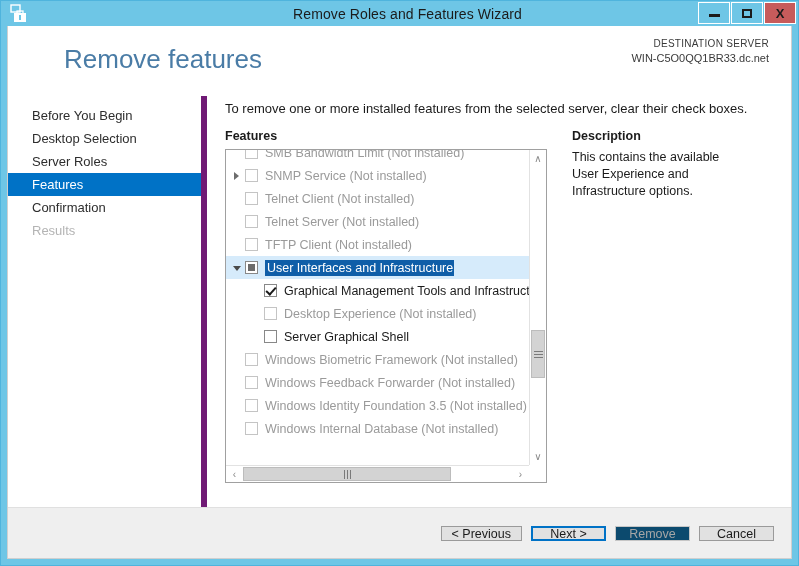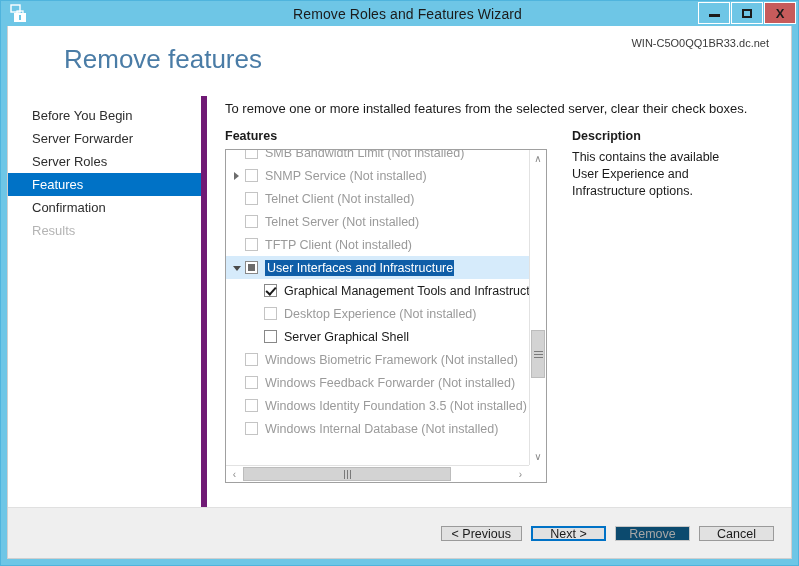--- a/index.html
+++ b/index.html
@@ -440,29 +440,30 @@
       </div>
       <div class="win-btn close">X</div>
     </div>
   </div>
 
   <div class="client">
 
     <div class="page-header">
       <div class="page-title">Remove features</div>
       <div class="dest-block">
+        <span class="dest-label">DESTINATION SERVER</span>
         <span class="dest-server">WIN-C5O0QQ1BR33.dc.net</span>
       </div>
     </div>
 
     <div class="body-area">
 
       <div class="sidebar">
         <div class="nav-item">Before You Begin</div>
-        <div class="nav-item">Server Forwarder</div>
+        <div class="nav-item">Desktop Selection</div>
         <div class="nav-item">Server Roles</div>
         <div class="nav-item selected">Features</div>
         <div class="nav-item">Confirmation</div>
         <div class="nav-item disabled">Results</div>
       </div>
 
       <div class="content">
         <div class="instruction">To remove one or more installed features from the selected server, clear their check boxes.</div>
 
         <div class="cols">

